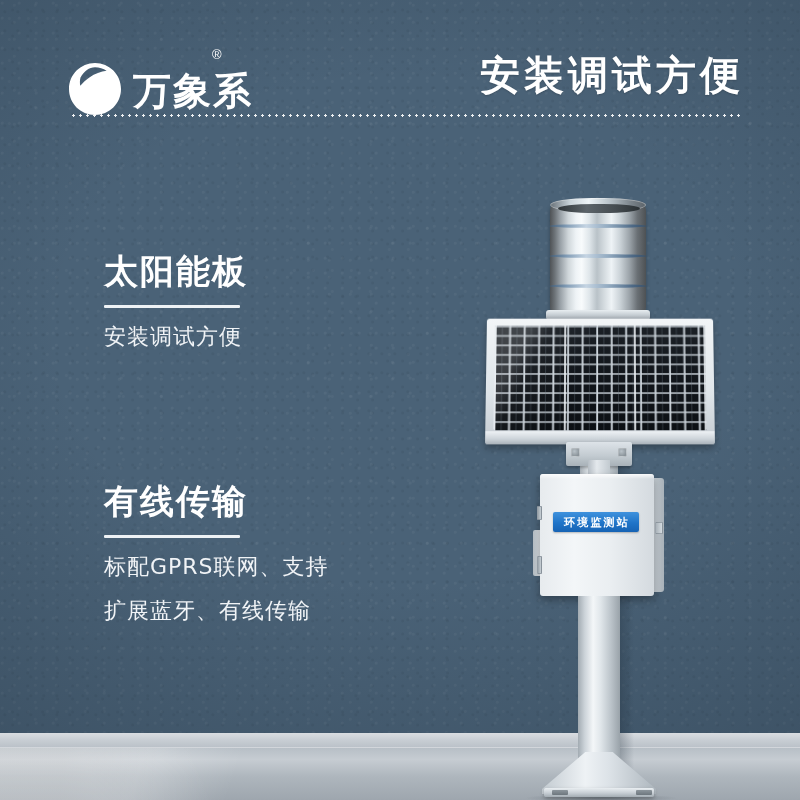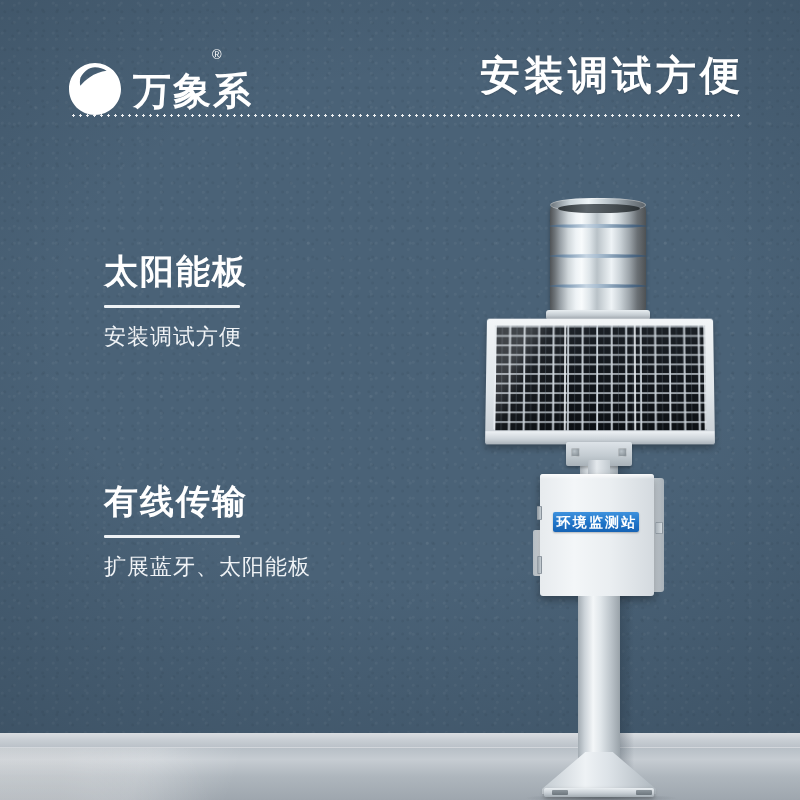--- a/index.html
+++ b/index.html
@@ -203,21 +203,21 @@
     border-radius:3px 3px 0 0;
   }
   .plate{
     position:absolute;left:13px;top:38px;width:86px;height:20px;
     background:linear-gradient(180deg,#3f92dd 0%,#1f74c8 55%,#1663b4 100%);
     border-radius:2px;
     display:flex;align-items:center;justify-content:center;
     box-shadow:0 1px 2px rgba(0,0,0,.25);
   }
   .plate-text{
-    color:#ffffff;font-size:14px;font-weight:700;letter-spacing:2.2px;
+    color:#ffffff;font-size:11px;font-weight:700;letter-spacing:2.2px;
     line-height:1;white-space:nowrap;padding-left:2px;
     font-family:"DejaVu Sans","Liberation Sans",sans-serif;
   }
   .hinge{
     position:absolute;width:5px;height:14px;border-radius:1px;
     background:linear-gradient(90deg,#9aa3aa,#c8d0d6);
     border:1px solid rgba(120,130,140,.6);box-sizing:border-box;
   }
   .hinge-a{left:57px;top:310px;}
   .hinge-b{left:57px;top:360px;height:18px;}
@@ -303,21 +303,22 @@
 
   <div class="feature f1">
     <div class="feat-title">太阳能板</div>
     <div class="feat-rule"></div>
     <div class="feat-line">安装调试方便</div>
   </div>
 
   <div class="feature f2">
     <div class="feat-title">有线传输</div>
     <div class="feat-rule"></div>
-    <div class="feat-line">扩展蓝牙、太阳能板</div>
+    <div class="feat-line">标配GPRS联网、支持</div>
+    <div class="feat-line">扩展蓝牙、有线传输</div>
   </div>
 
   <div class="device">
 
     <div class="gauge">
       <div class="gauge-body"></div>
       <div class="gband gb1"></div>
       <div class="gband gb2"></div>
       <div class="gband gb3"></div>
       <div class="gauge-top">

